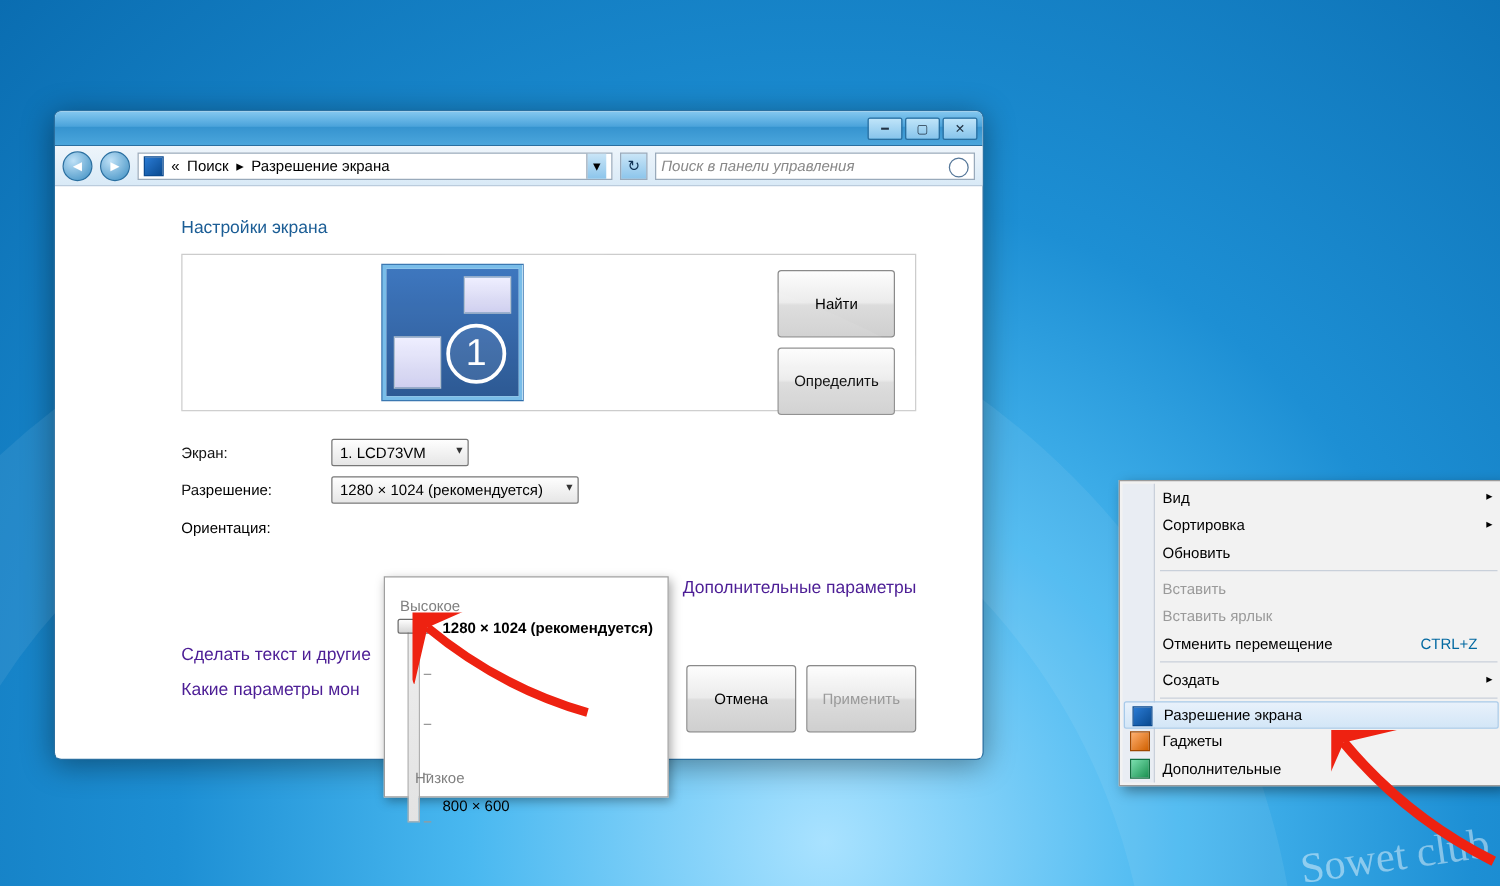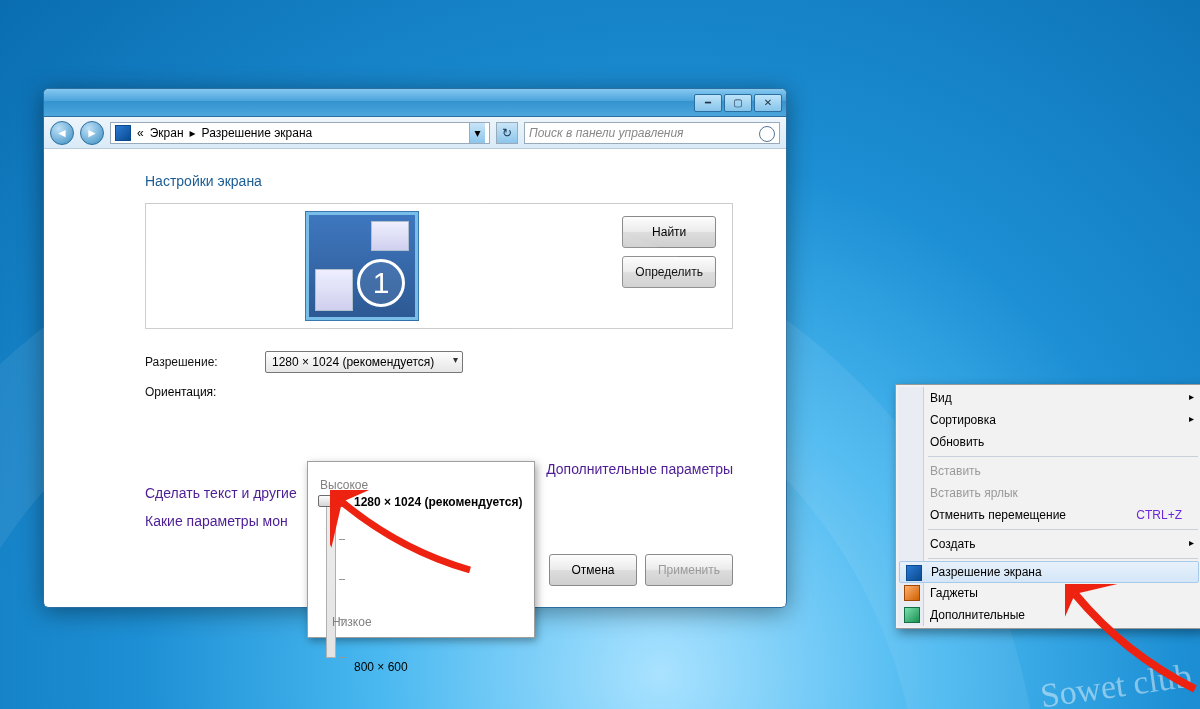--- a/index.html
+++ b/index.html
@@ -173,21 +173,21 @@
     background: linear-gradient(#eef,#cce);
     border:1px solid #abc;
   }
   .ma-buttons {
     position:absolute;
     right:16px; top:12px;
     display:flex;flex-direction:column;gap:8px;
   }
   .btn7 {
     min-width:88px;
-    padding: 8px 12px;
+    padding: 19px 12px;
     font-size:12px;
     border:1px solid #8a8a8a;
     border-radius:3px;
     background: linear-gradient(#fdfdfd,#ebebeb 48%,#dcdcdc 52%,#cfcfcf);
     text-align:center;
   }
   .btn7.disabled { color:#9a9a9a; }
 
   .form-row { display:flex; align-items:center; height:30px; }
   .form-row .lbl { width:120px; }
@@ -247,21 +247,21 @@
     width:26px; height:12px;
     background: linear-gradient(#fdfdfd,#d5d5d5);
     border:1px solid #6b6b6b;
     border-radius:2px;
   }
   .res-lbl-top {
     position:absolute; left:46px; top:33px;
     font-weight:bold; font-size:12px;
   }
   .res-lbl-bot {
-    position:absolute; left:46px; top:198px;
+    position:absolute; left:46px; top:176px;
     font-size:12px;
   }
 
   
   .arrow-svg { position:absolute; z-index:100; pointer-events:none; }
 
   
   .ctx {
     position:absolute;
     left:895px; top:384px;
@@ -285,21 +285,21 @@
     display:flex;align-items:center;
     padding-left:32px;
     padding-right:18px;
   }
   .ctx-item.sub::after {
     content:"▸";
     position:absolute; right:6px; top:4px;
     font-size:10px; color:#000;
   }
   .ctx-item.disabled { color:#9a9a9a; }
-  .ctx-item .shortcut { margin-left:auto; color:#6d28d9; }
+  .ctx-item .shortcut { margin-left:auto; color:#0369a1; }
   .ctx-item.hl {
     background: linear-gradient(#e8f1fb,#d3e6f7);
     border:1px solid #a7caea;
     border-radius:2px;
     margin: -1px 1px -1px 1px;
     padding-left:31px;
   }
   .ctx-sep {
     height:1px;
     margin: 3px 2px 3px 30px;
@@ -335,21 +335,21 @@
       <div class="win-btn">▢</div>
       <div class="win-btn">✕</div>
     </div>
 
     <div class="navbar">
       <div class="nav-circ">◄</div>
       <div class="nav-circ">►</div>
       <div class="addr-box">
         <span class="addr-ico"></span>
         <span>«</span>
-        <span>Экран</span>
+        <span>Поиск</span>
         <span>▸</span>
         <span>Разрешение экрана</span>
         <span style="margin-left:auto"></span>
         <span class="addr-dd">▾</span>
       </div>
       <div class="refresh-btn">↻</div>
       <div class="search-box">
         <span>Поиск в панели управления</span>
       </div>
     </div>
@@ -363,20 +363,26 @@
           <div class="mini2"></div>
           <div class="num">1</div>
         </div>
         <div class="ma-buttons">
           <div class="btn7">Найти</div>
           <div class="btn7">Определить</div>
         </div>
       </div>
 
       <div class="form-row">
+        <span class="lbl">Экран:</span>
+        <div class="combo combo-sm">
+          <span>1. LCD73VM</span>
+        </div>
+      </div>
+      <div class="form-row">
         <span class="lbl">Разрешение:</span>
         <div class="combo combo-lg">
           <span>1280 × 1024 (рекомендуется)</span>
         </div>
       </div>
       <div class="form-row">
         <span class="lbl">Ориентация:</span>
       </div>
 
       <span class="link adv-link">Дополнительные параметры</span>

